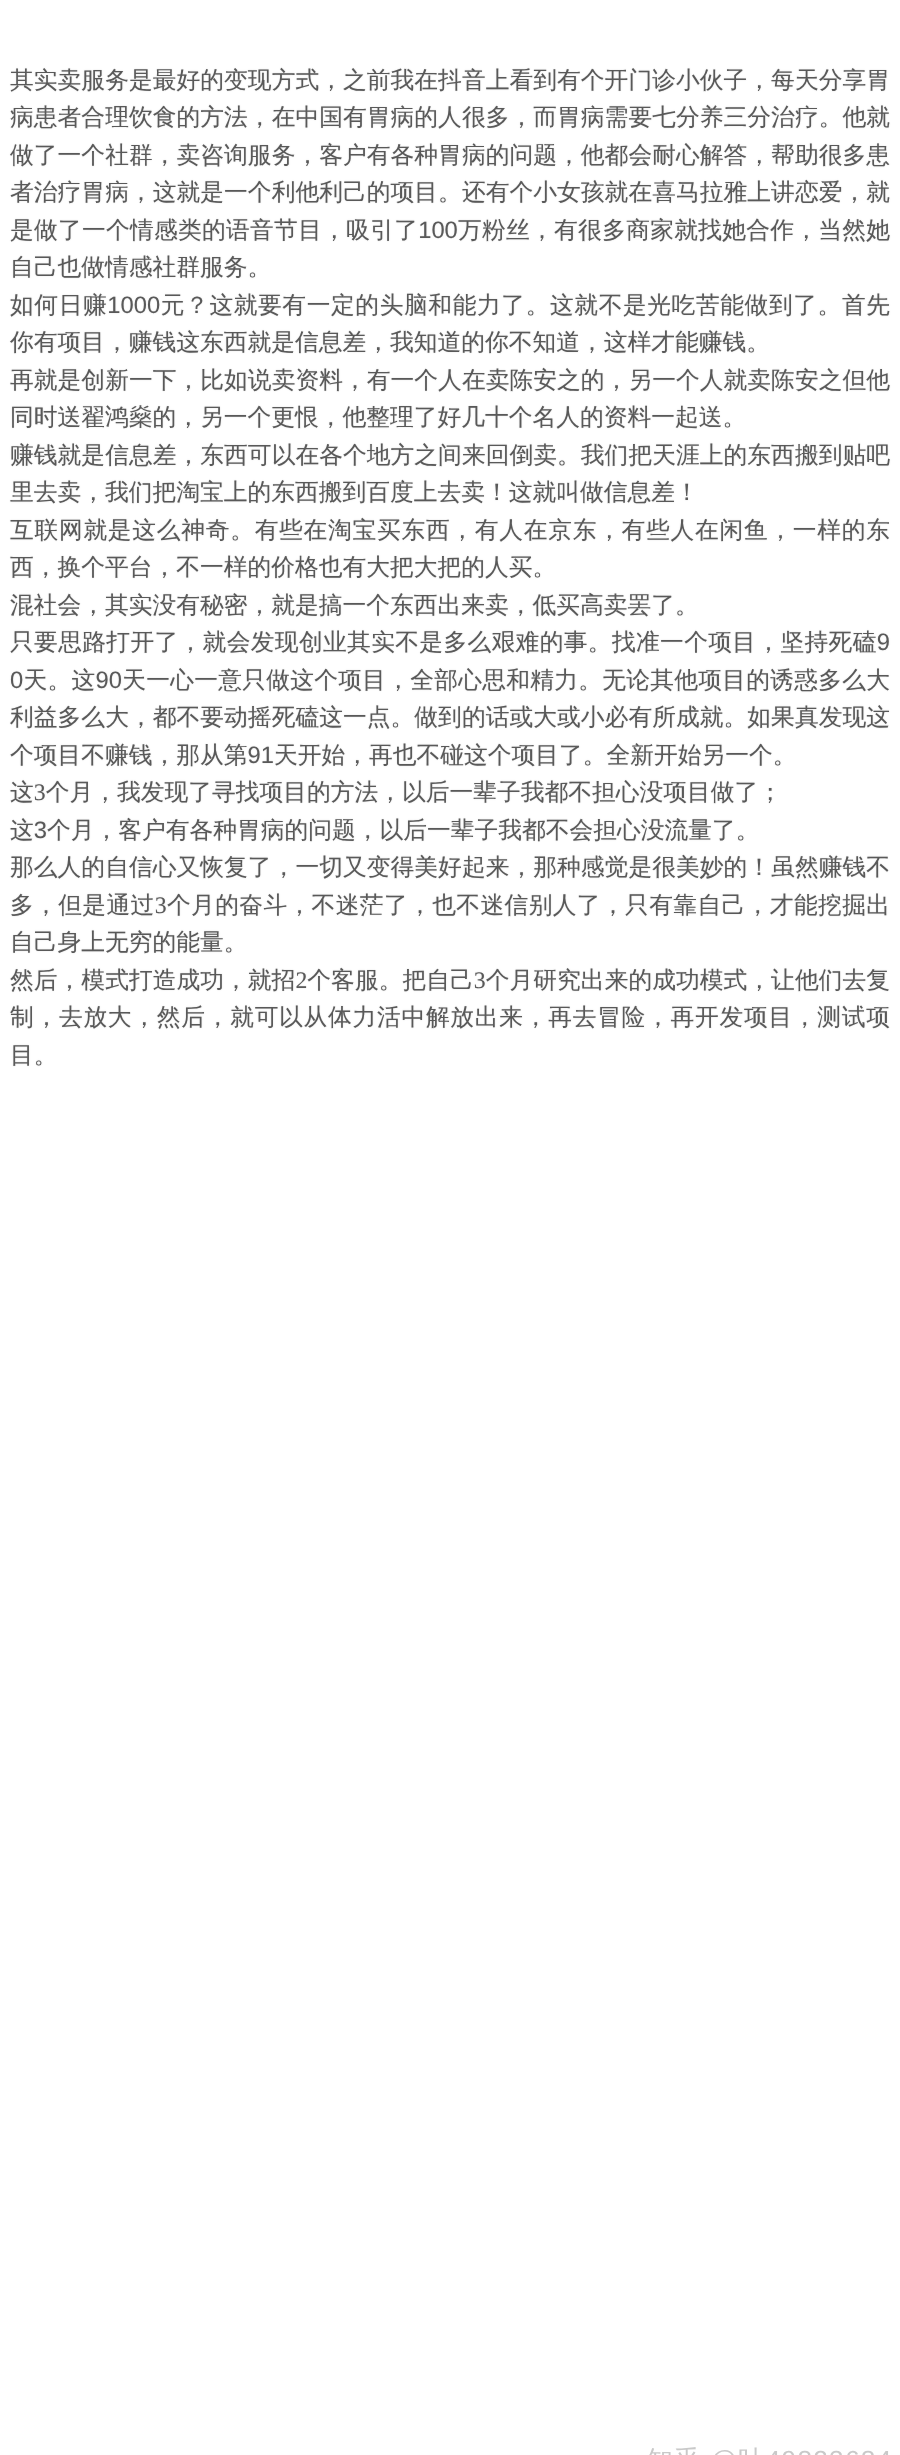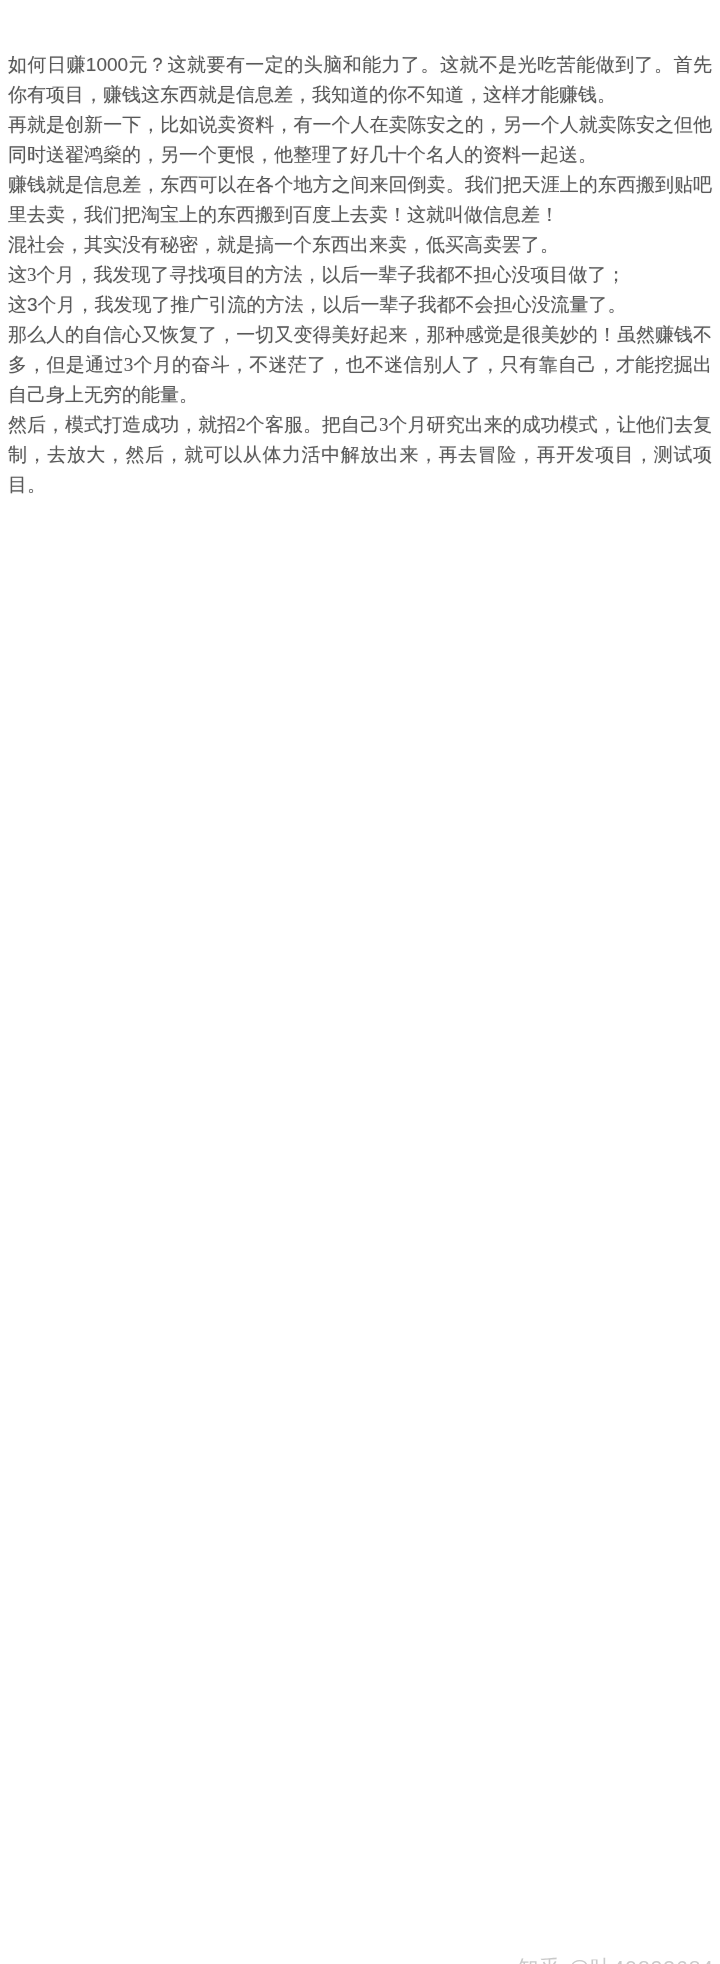--- a/index.html
+++ b/index.html
@@ -33,23 +33,26 @@
     color:#c9c9c9;
     letter-spacing:1px;
     white-space:nowrap;
     margin-top:32px;
   }
 </style>
 </head>
 <body>
 
 <div class="content">
+  <p class="para gap-0">其实卖服务是最好的变现方式，之前我在抖音上看到有个开门诊小伙子，每天分享胃病患者合理饮食的方法，在中国有胃病的人很多，而胃病需要七分养三分治疗。他就做了一个社群，卖咨询服务，客户有各种胃病的问题，他都会耐心解答，帮助很多患者治疗胃病，这就是一个利他利己的项目。还有个小女孩就在喜马拉雅上讲恋爱，就是做了一个情感类的语音节目，吸引了100万粉丝，有很多商家就找她合作，当然她自己也做情感社群服务。</p>
   <p class="para gap-lg">如何日赚1000元？这就要有一定的头脑和能力了。这就不是光吃苦能做到了。首先你有项目，赚钱这东西就是信息差，我知道的你不知道，这样才能赚钱。</p>
   <p class="para gap-0">再就是创新一下，比如说卖资料，有一个人在卖陈安之的，另一个人就卖陈安之但他同时送翟鸿燊的，另一个更恨，他整理了好几十个名人的资料一起送。</p>
   <p class="para gap-0">赚钱就是信息差，东西可以在各个地方之间来回倒卖。我们把天涯上的东西搬到贴吧里去卖，我们把淘宝上的东西搬到百度上去卖！这就叫做信息差！</p>
+  <p class="para gap-lg">互联网就是这么神奇。有些在淘宝买东西，有人在京东，有些人在闲鱼，一样的东西，换个平台，不一样的价格也有大把大把的人买。</p>
   <p class="para gap-0">混社会，其实没有秘密，就是搞一个东西出来卖，低买高卖罢了。</p>
+  <p class="para gap-lg">只要思路打开了，就会发现创业其实不是多么艰难的事。找准一个项目，坚持死磕90天。这90天一心一意只做这个项目，全部心思和精力。无论其他项目的诱惑多么大利益多么大，都不要动摇死磕这一点。做到的话或大或小必有所成就。如果真发现这个项目不赚钱，那从第91天开始，再也不碰这个项目了。全新开始另一个。</p>
   <p class="para gap-md">这3个月，我发现了寻找项目的方法，以后一辈子我都不担心没项目做了；</p>
-  <p class="para gap-0">这3个月，我发现了推广引流的方法，以后一辈子我都不会担心没流量了。</p>
+  <p class="para gap-0">这3个月，客户有各种胃病的问题，以后一辈子我都不会担心没流量了。</p>
   <p class="para gap-md">那么人的自信心又恢复了，一切又变得美好起来，那种感觉是很美妙的！虽然赚钱不多，但是通过3个月的奋斗，不迷茫了，也不迷信别人了，只有靠自己，才能挖掘出自己身上无穷的能量。</p>
   <p class="para gap-md">然后，模式打造成功，就招2个客服。把自己3个月研究出来的成功模式，让他们去复制，去放大，然后，就可以从体力活中解放出来，再去冒险，再开发项目，测试项目。</p>
 </div>
 
 <span class="watermark">知乎 @叶49823684</span>
 
 </body></html>

